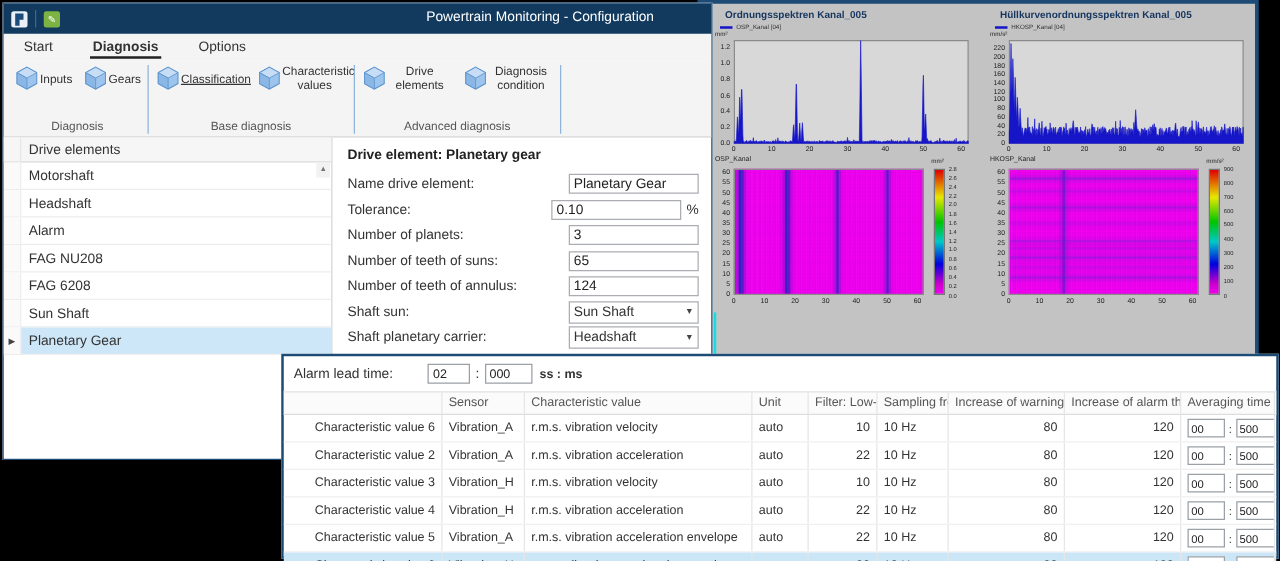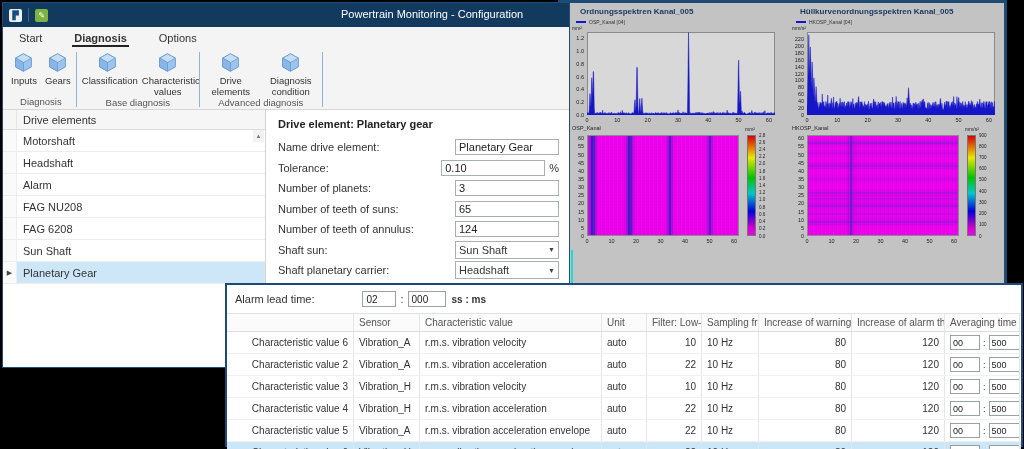--- a/index.html
+++ b/index.html
@@ -16,21 +16,21 @@
   .tsep{width:1px;height:14px;background:#3f6589;margin:0 6px}
   .wtitle{position:absolute;left:338px;top:5px;color:#fff;font-size:11px;white-space:nowrap}
 
   .tabs{height:22px;background:#f4f4f4;display:flex;align-items:center;padding-left:14px;gap:28px;box-sizing:border-box}
   .tab{font-size:11px;color:#333;padding:2px 2px 3px 2px;cursor:default}
   .tab.active{font-weight:bold;border-bottom:2px solid #222;padding-bottom:1px}
 
   .ribbon{height:61px;background:#f4f4f4;display:flex;align-items:stretch;border-bottom:1px solid #d7d7d7;padding-left:4px;box-sizing:border-box}
   .group{display:flex;flex-direction:column}
   .btnrow{display:flex;flex:1;align-items:flex-start}
-  .rbtn{display:flex;flex-direction:column;align-items:center;padding:1px 4px 0 4px;font-size:9.5px;color:#333;text-align:center;line-height:1.08;cursor:default}
+  .rbtn{display:flex;flex-direction:row;align-items:center;padding:1px 4px 0 4px;font-size:9.5px;color:#333;text-align:center;line-height:1.08;cursor:default}
   .rbtn svg{width:21px;height:21px;margin:2px 0 1px}
   .glabel{font-size:9.5px;color:#555;text-align:center;padding-bottom:2px}
   .gsep{width:1px;background:#8fb4d9;margin:3px 1px 2px 1px}
 
   .mainbody{display:flex;height:258px}
   .listpanel{width:263px;border-right:1px solid #d5d5d5;position:relative;font-size:11px;box-sizing:border-box}
   .listheader{display:flex;height:19px;align-items:center;background:#f6f6f6;border-bottom:1px solid #dcdcdc;color:#333}
   .listheader .gut{width:13px;height:100%;border-right:1px solid #e6e6e6;background:#f6f6f6}
   .listheader .lh{padding-left:6px}
   .lrow{display:flex;height:21px;border-bottom:1px solid #ededed;color:#333}
@@ -67,21 +67,21 @@
   .xlab{width:16px;text-align:center}
   .stitle{position:absolute;font-size:5.5px;color:#222}
   .heat{position:absolute;overflow:hidden;border:1px solid #8a8a8a;box-sizing:border-box}
   .cbar{position:absolute;border:1px solid #777;box-sizing:border-box}
   .cbt{position:absolute;font-size:4.6px;color:#222;white-space:nowrap}
   .cyanline{position:absolute;left:571px;top:250px;width:2px;height:33px;background:#17dede;z-index:3}
 
   
   .tablewin{left:225px;top:283px;width:798px;height:164px;background:#fff;border:2px solid #1d4b76;z-index:4}
   .alarmrow{height:28px;display:flex;align-items:center;padding-left:8px;font-size:11px;color:#333}
-  .alabel{margin-right:48px}
+  .alabel{margin-right:28px}
   .tin{width:26px;height:14px;border:1px solid #9aa0a6;font-size:10px;padding:0 3px;font-family:inherit;color:#222}
   .tin.wide{width:30px}
   .colon{margin:0 4px;color:#333}
   .aunit{margin-left:6px;font-weight:bold;font-size:10px}
   .thead{display:flex;height:17px;background:#fbfbfb;border-top:1px solid #e2e2e2;border-bottom:1px solid #dddddd;
          font-size:10px;color:#555;align-items:stretch}
   .trow{display:flex;height:21px;font-size:10px;color:#333;border-bottom:1px solid #f0f0f0;align-items:stretch}
   .trow.sel{background:#cbe6f7}
   .tc{box-sizing:border-box;padding:0 5px;border-right:1px solid #e6e6e6;overflow:hidden;white-space:nowrap;
       display:flex;align-items:center}
@@ -130,21 +130,21 @@
       </div>
       <div class="gsep"></div>
       <div class="group">
         <div class="btnrow">
           <div class="rbtn">
             <span><svg viewBox="0 0 24 24">
                 <polygon points="12,2 21,7 21,17 12,22 3,17 3,7" fill="#9dc4ec" stroke="#5f96cf" stroke-width="1"></polygon>
                 <polygon points="12,2 21,7 12,12 3,7" fill="#c6ddf5" stroke="#5f96cf" stroke-width="0.8"></polygon>
                 <polygon points="3,7 12,12 12,22 3,17" fill="#8ab7e6" stroke="#5f96cf" stroke-width="0.8"></polygon>
               </svg></span>
-            <span style="max-width: 52px;">Classification</span>
+            <span style="max-width: 52px; text-decoration: underline;">Classification</span>
           </div>
           <div class="rbtn">
             <span><svg viewBox="0 0 24 24">
                 <polygon points="12,2 21,7 21,17 12,22 3,17 3,7" fill="#9dc4ec" stroke="#5f96cf" stroke-width="1"></polygon>
                 <polygon points="12,2 21,7 12,12 3,7" fill="#c6ddf5" stroke="#5f96cf" stroke-width="0.8"></polygon>
                 <polygon points="3,7 12,12 12,22 3,17" fill="#8ab7e6" stroke="#5f96cf" stroke-width="0.8"></polygon>
               </svg></span>
             <span style="max-width: 52px;">Characteristic values</span>
           </div>
         </div>

